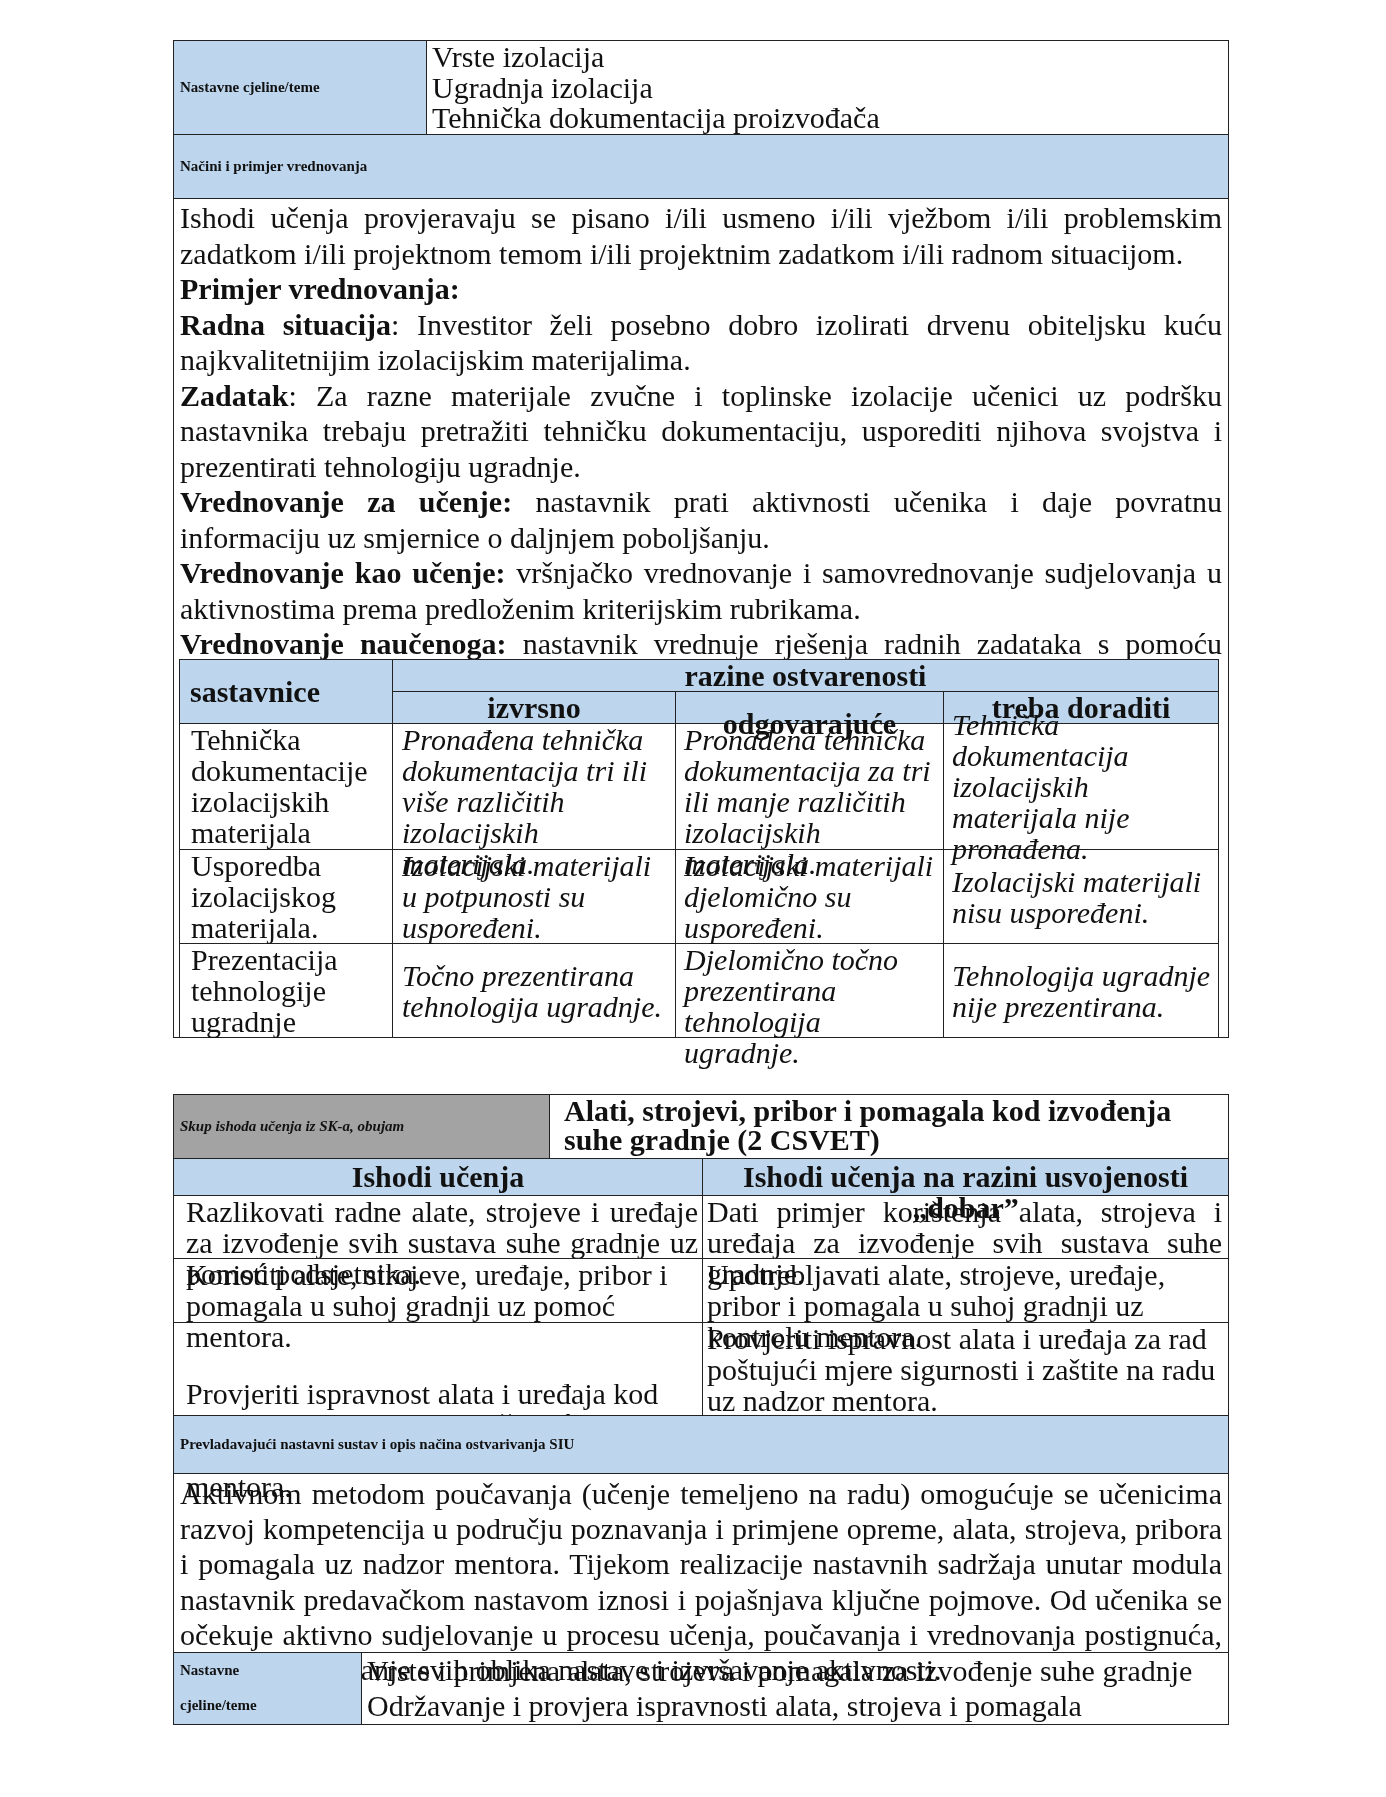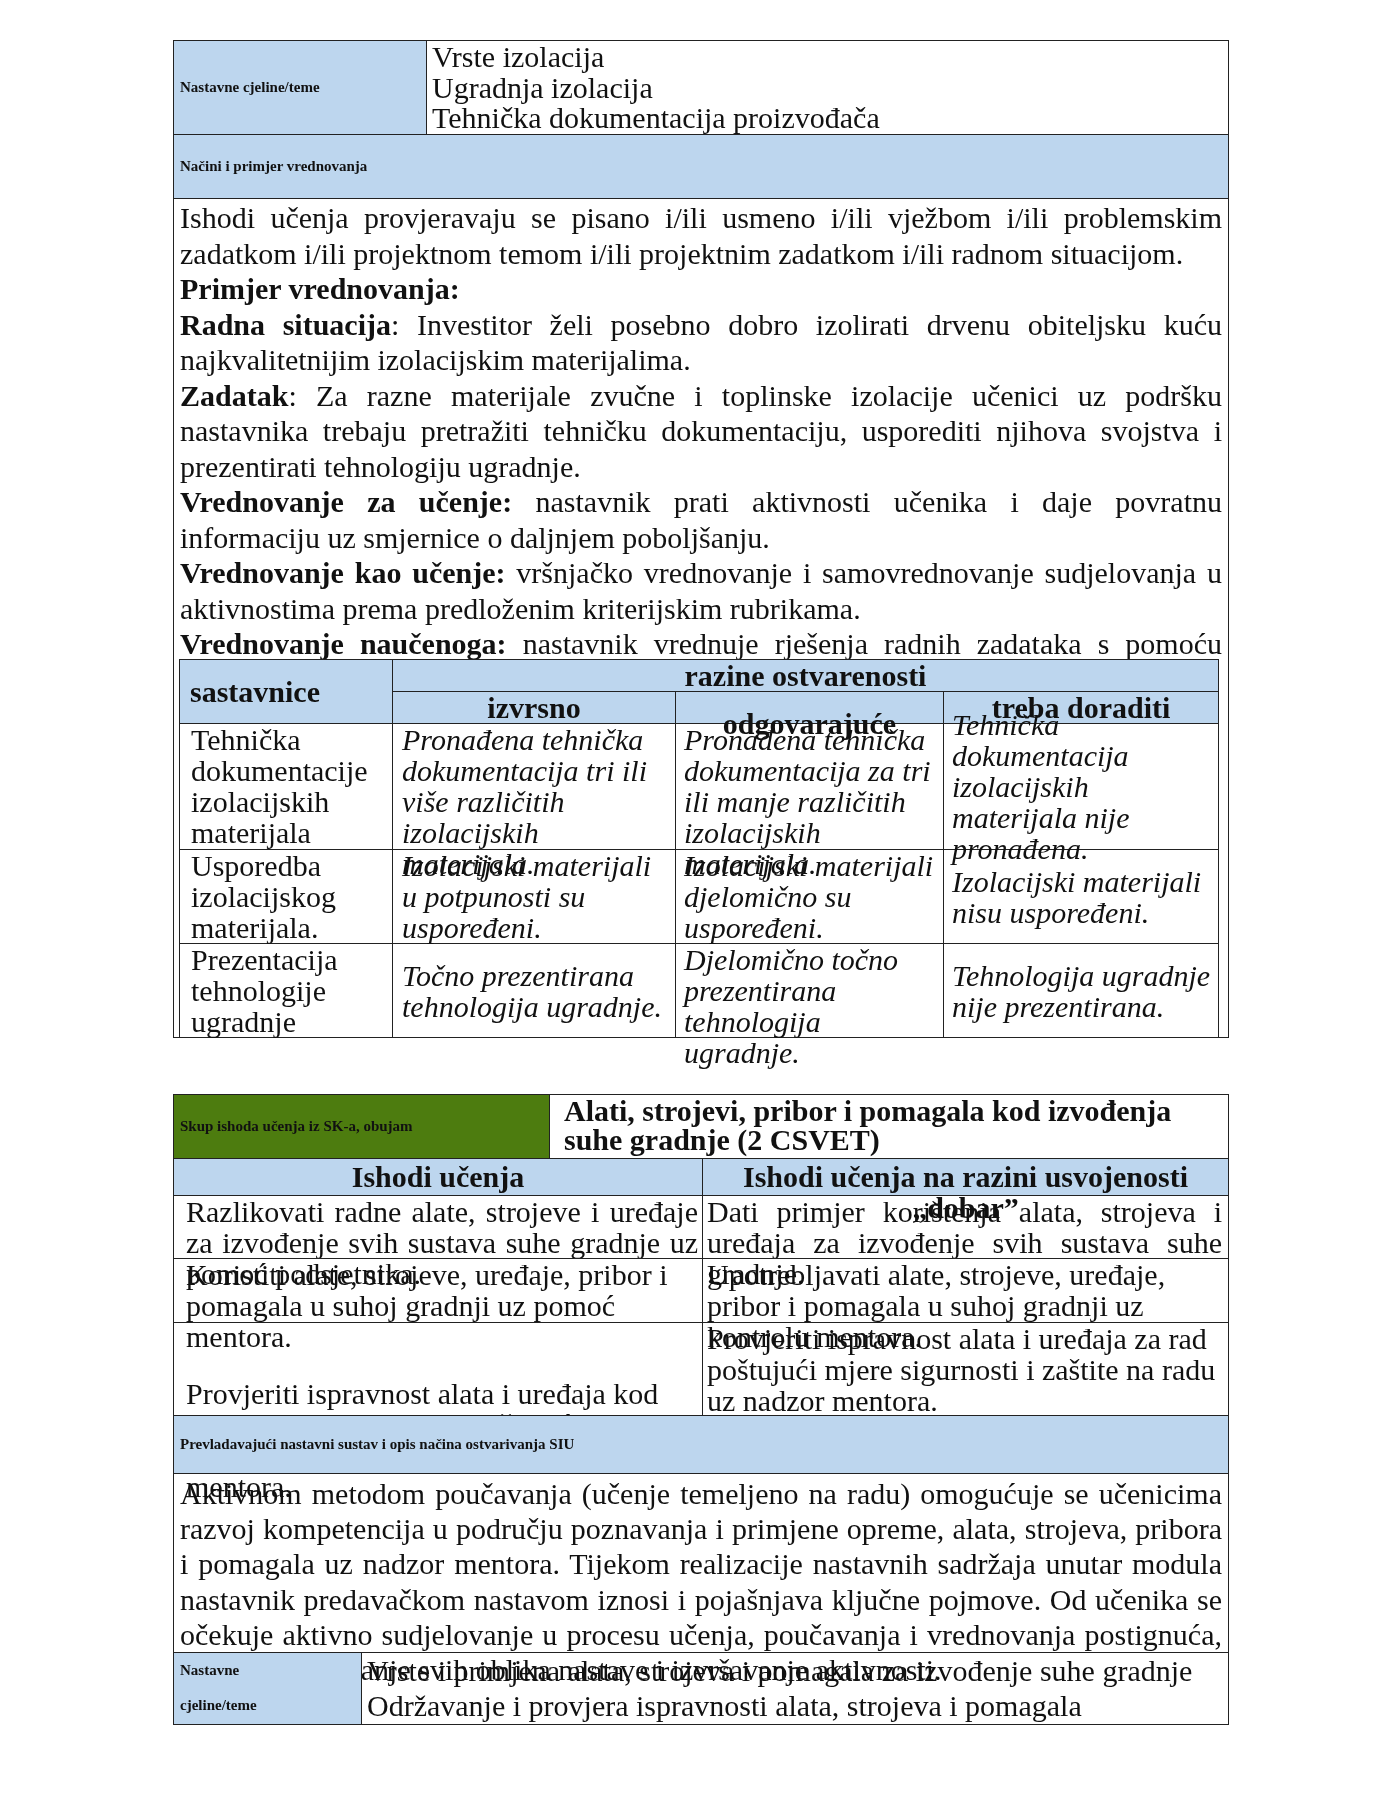--- a/index.html
+++ b/index.html
@@ -1,21 +1,21 @@
 <!DOCTYPE html>
 <html><head>
 <meta charset="utf-8">
 <style>
   html, body { margin:0; padding:0; background:#ffffff; }
   body { width:1386px; height:1797px; position:relative; overflow:hidden;
          font-family:"Liberation Serif", serif; color:#111; }
   .abs { position:absolute; box-sizing:border-box; }
   .box { position:absolute; box-sizing:border-box; border:1.5px solid #222; }
   .blue { background:#bdd6ee; }
-  .blue2 { background:#4d7c0f; }
+  .blue2 { background:#a3a3a3;font-style:italic; }
   .hline { position:absolute; height:0; border-top:1.5px solid #222; }
   .vline { position:absolute; width:0; border-left:1.5px solid #222; }
   .txt { font-size:15px; line-height:31px; }
   .b { font-weight:bold; }
   .i { font-style:italic; }
   .cell { position:absolute; box-sizing:border-box; font-size:30px; line-height:31px; }
   .just { text-align:justify; }
   .center { text-align:center; }
   .vc { display:flex; align-items:center; }
   .para { margin:0; text-align:justify; }

